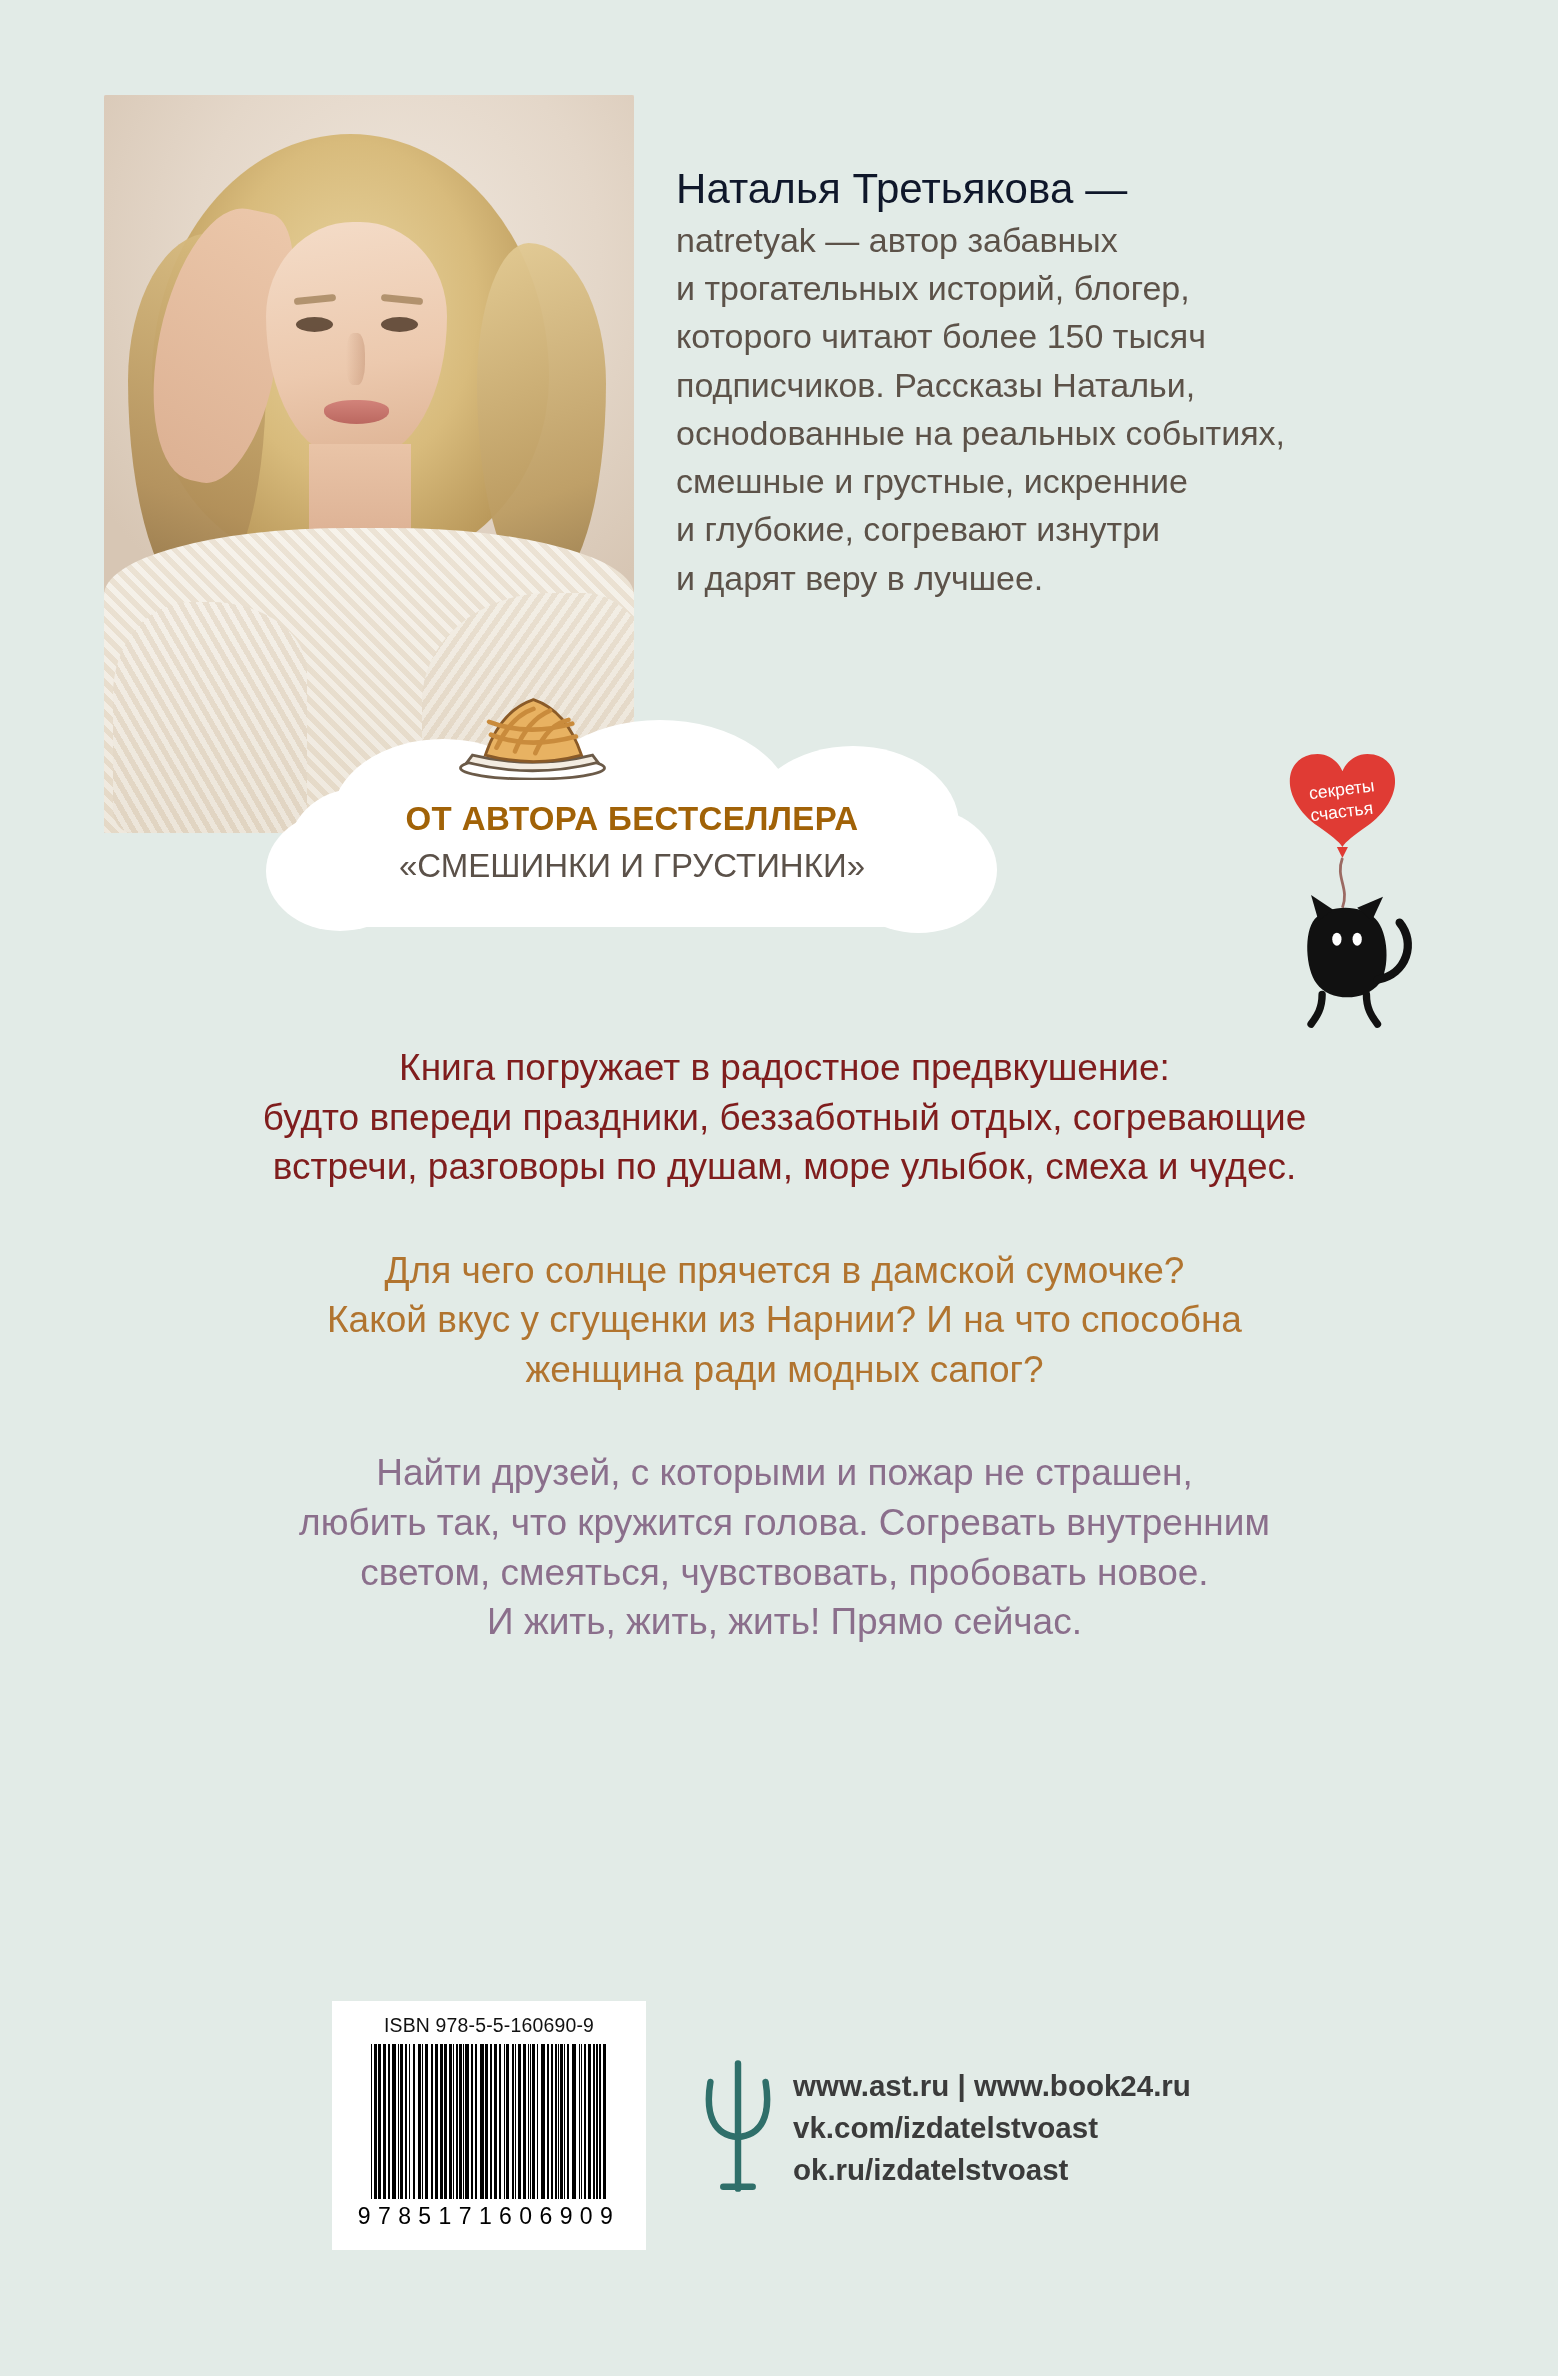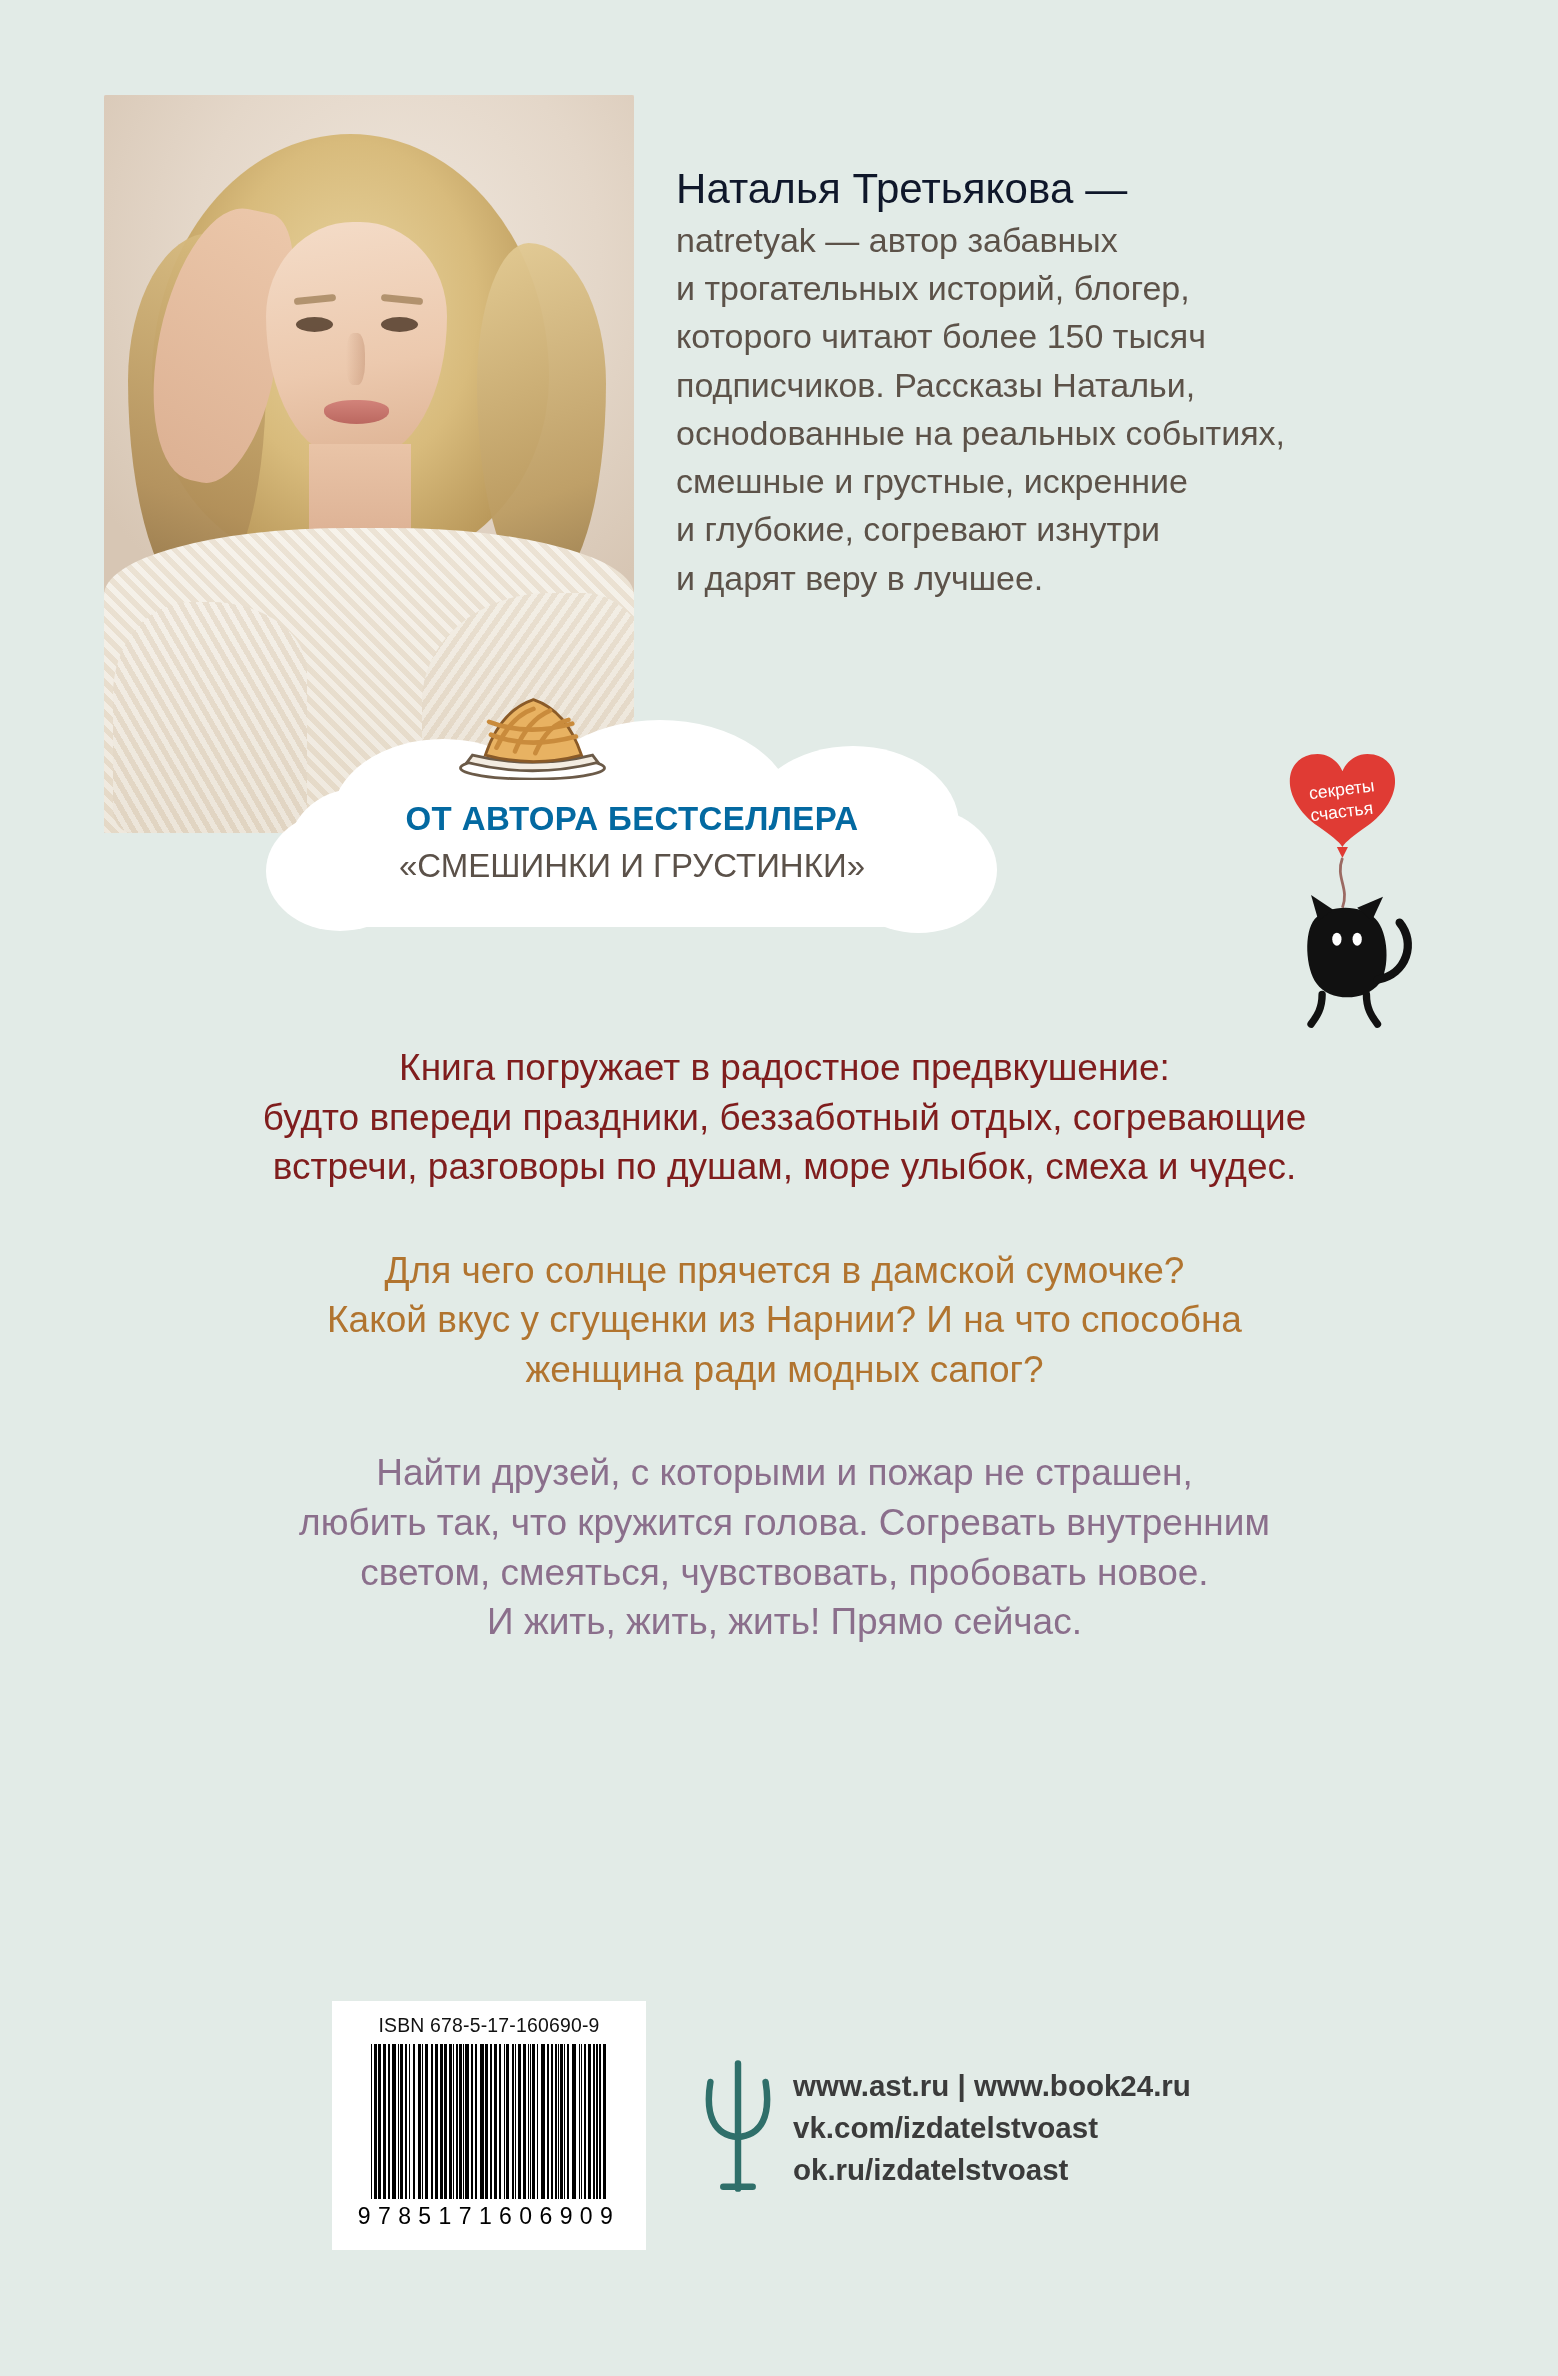--- a/index.html
+++ b/index.html
@@ -173,21 +173,21 @@
   .cloud-text {
     position: absolute;
     left: 0; top: 89px;
     width: 766px;
     text-align: center;
     z-index: 4;
   }
   .cloud-line1 {
     font-size: 33px;
     font-weight: bold;
-    color: #0369a1;
+    color: #a16207;
     letter-spacing: 0.4px;
     margin: 0 0 9.2px 0;
   }
   .cloud-line2 {
     font-size: 33px;
     color: #5b5149;
     margin: 0;
   }
 
   
@@ -372,21 +372,21 @@
     <p class="blk b3">Для чего солнце прячется в дамской сумочке?
 Какой вкус у сгущенки из Нарнии? И на что способна
 женщина ради модных сапог?</p>
     <p class="blk b4">Найти друзей, с которыми и пожар не страшен,
 любить так, что кружится голова. Согревать внутренним
 светом, смеяться, чувствовать, пробовать новое.
 И жить, жить, жить! Прямо сейчас.</p>
   </div>
 
   <div class="barcode-box">
-    <div class="isbn-text">ISBN 678-5-17-160690-9</div>
+    <div class="isbn-text">ISBN 978-5-5-160690-9</div>
     <div class="bars">
         <div class="bar" style="width: 0.9px; margin-right: 1.8px;"></div>
         <div class="bar" style="width: 2.8px; margin-right: 1.8px;"></div>
         <div class="bar" style="width: 2.8px; margin-right: 1.8px;"></div>
         <div class="bar" style="width: 2.8px; margin-right: 1.8px;"></div>
         <div class="bar" style="width: 2.8px; margin-right: 1.8px;"></div>
         <div class="bar" style="width: 3.7px; margin-right: 1.8px;"></div>
         <div class="bar" style="width: 1.8px; margin-right: 0.9px;"></div>
         <div class="bar" style="width: 2.8px; margin-right: 1.8px;"></div>
         <div class="bar" style="width: 1.8px; margin-right: 1.8px;"></div>

